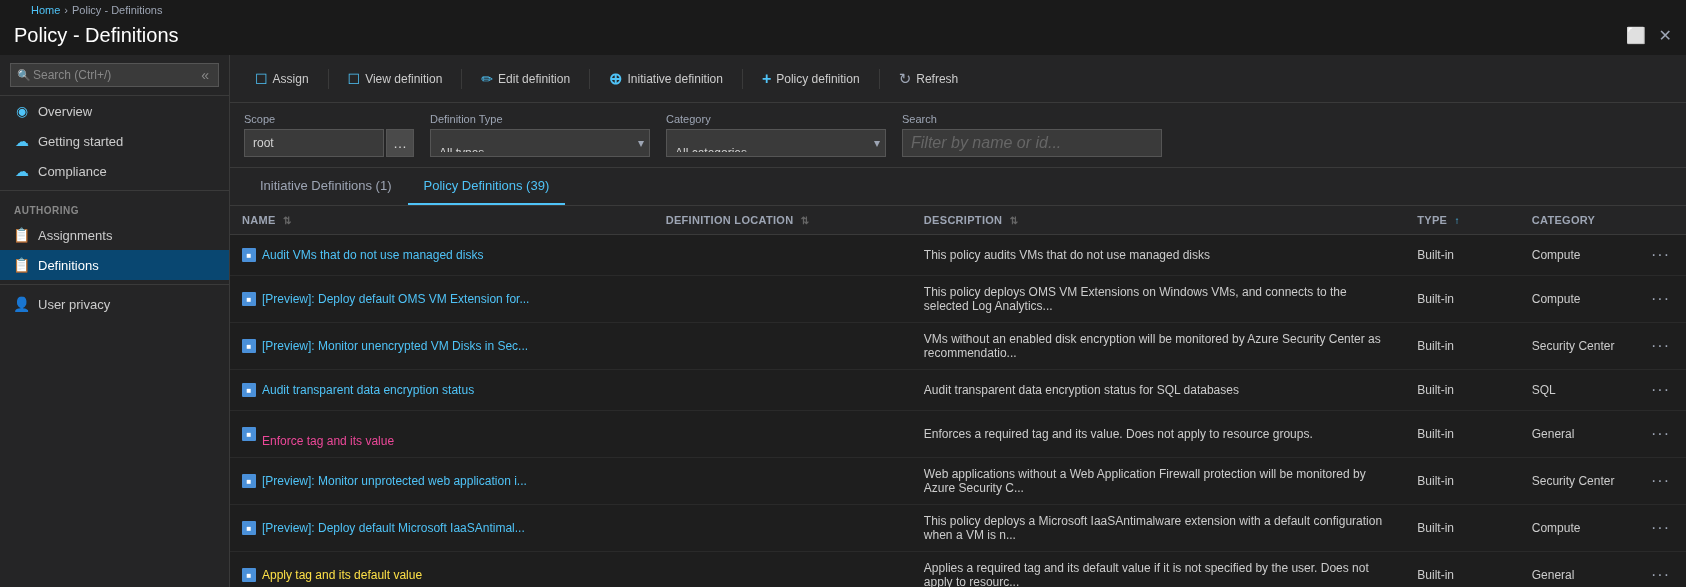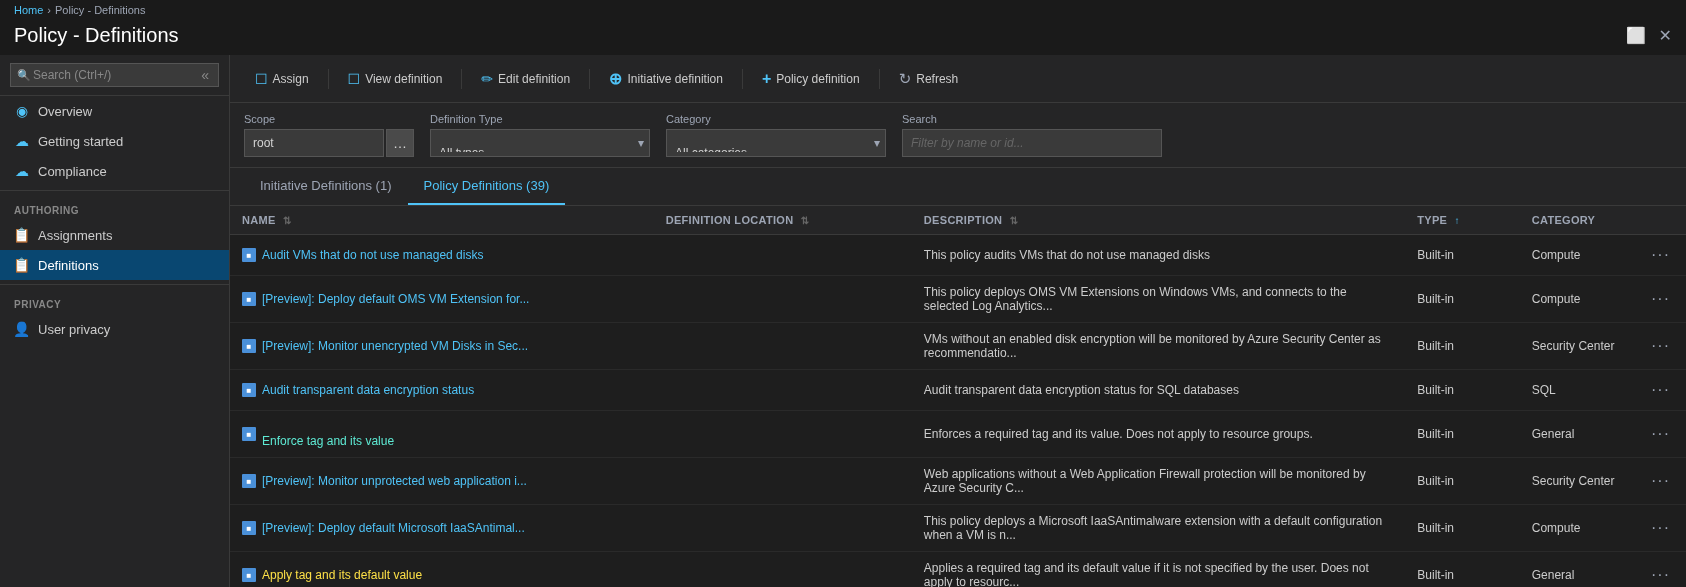--- a/index.html
+++ b/index.html
@@ -18,20 +18,21 @@
     
     .breadcrumb-bar {
       background: #1a1a1a;
       padding: 4px 14px;
       font-size: 11px;
       color: #9da5b4;
       display: flex;
       align-items: center;
       gap: 4px;
       flex-shrink: 0;
+      margin-left: 17px;
     }
     .breadcrumb-bar a { color: #4fc3f7; text-decoration: none; }
 
     
     .title-bar {
       background: #1a1a1a;
       padding: 4px 14px 8px;
       display: flex;
       align-items: center;
       justify-content: space-between;
@@ -232,21 +233,21 @@
       display: flex;
       align-items: center;
       justify-content: center;
       font-size: 14px;
     }
     .filter-search-input {
       background: #3a3a3a;
       border: 1px solid #555;
       color: #d4d4d4;
       padding: 4px 8px;
-      font-size: 12px;
+      font-size: 16px;
       outline: none;
       height: 28px;
       min-width: 260px;
     }
     .filter-search-input::placeholder { color: #666; font-style: italic; }
 
     
     .tabs-row {
       display: flex;
       align-items: flex-end;
@@ -388,21 +389,20 @@
       <span class="icon-box" style="color:#4fc3f7;">📋</span>
       <span>Assignments</span>
     </div>
 
     <div class="sidebar-item active">
       <span class="icon-box" style="color:#ffffff;">📋</span>
       <span>Definitions</span>
     </div>
 
     <hr class="sidebar-divider">
-    <div class="sidebar-section-label">PRIVACY</div>
 
     <div class="sidebar-item">
       <span class="icon-box" style="color:#4fc3f7;">👤</span>
       <span>User privacy</span>
     </div>
   </div>
 
   <div class="content-area">
 
     <div class="toolbar">
@@ -562,21 +562,21 @@
     <td class="col-type">Built-in</td>
     <td class="col-category">SQL</td>
     <td class="col-actions">
       <button class="more-btn">···</button>
     </td>
   </tr>
             <tr>
     <td class="col-name">
       <div style="display:flex;align-items:center;gap:6px;">
         <span class="row-icon">■</span>
-        <span style="color:#5eead4;margin-top:14px;">Enforce tag and its value</span>
+        <span style="color:#ec4899;margin-top:14px;">Enforce tag and its value</span>
       </div>
     </td>
     <td class="col-location"></td>
     <td class="col-desc">Enforces a required tag and its value. Does not apply to resource groups.</td>
     <td class="col-type">Built-in</td>
     <td class="col-category">General</td>
     <td class="col-actions">
       <button class="more-btn">···</button>
     </td>
   </tr>

